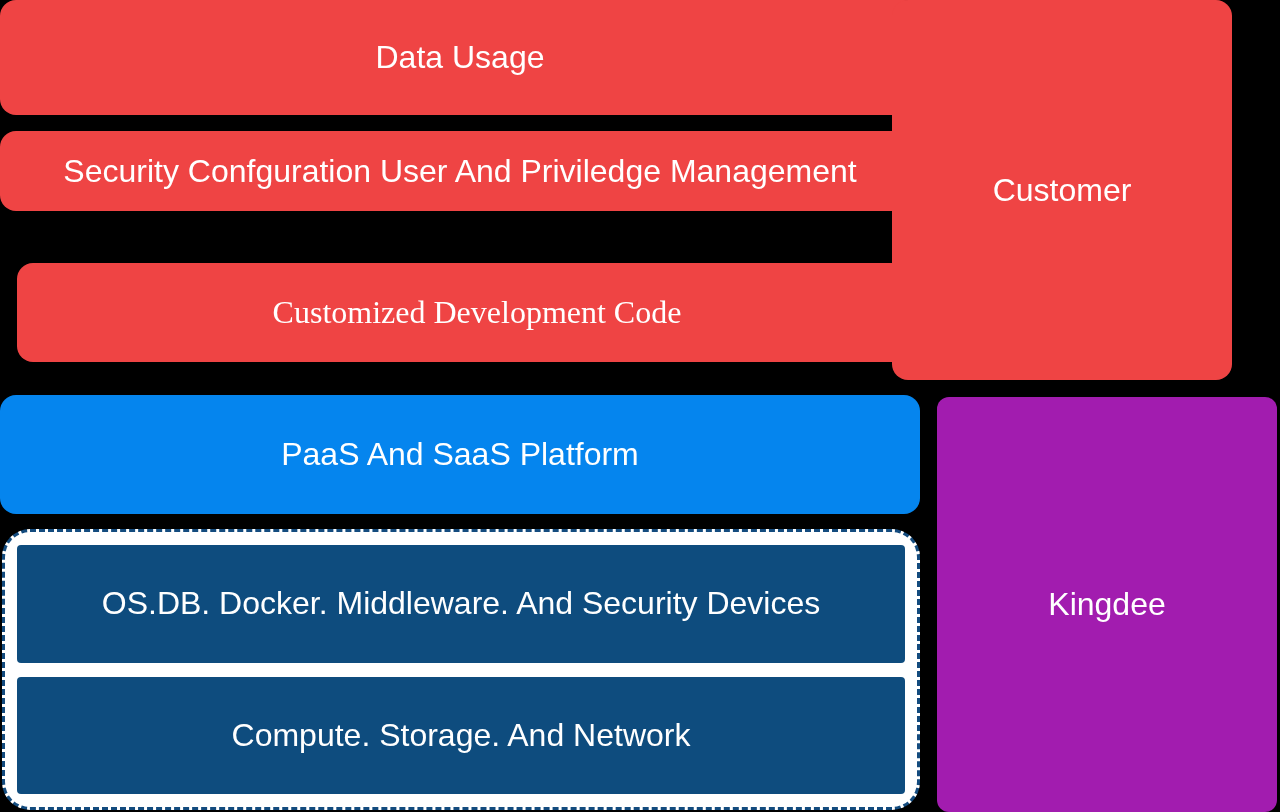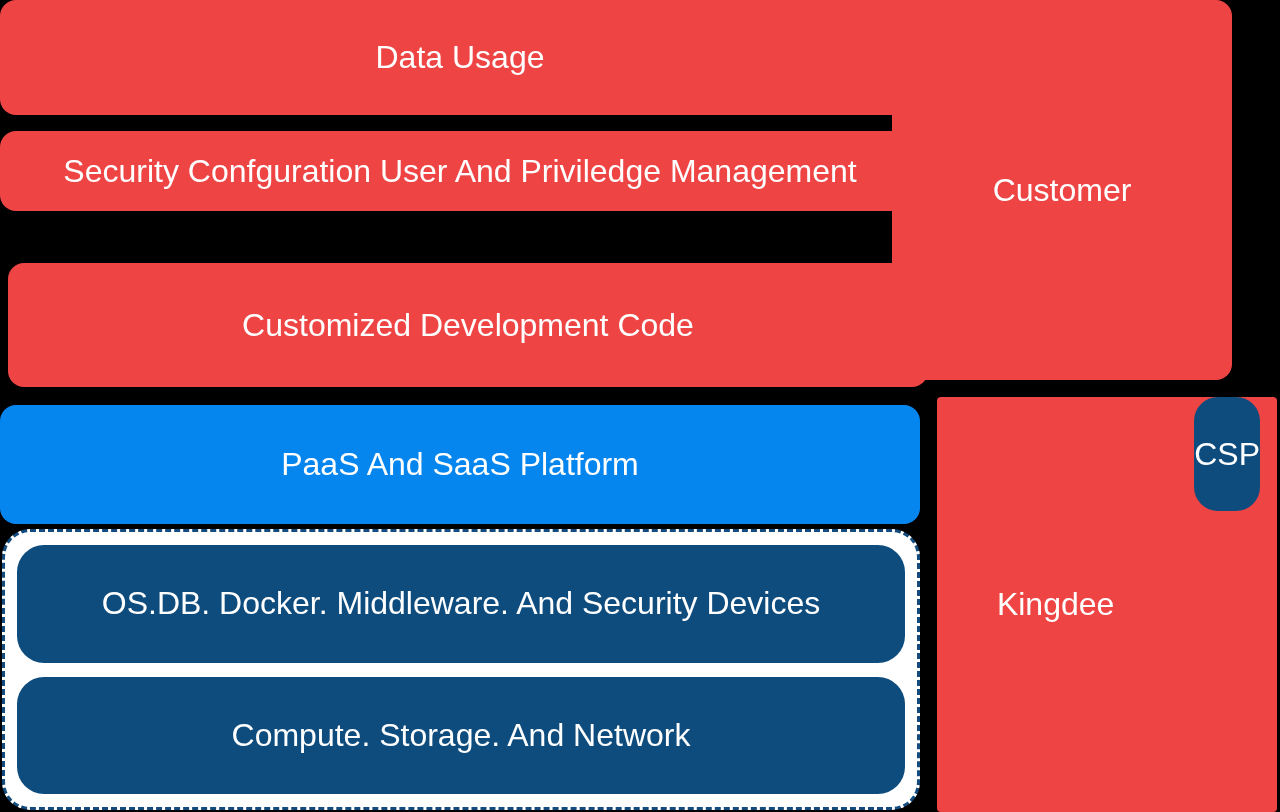--- a/index.html
+++ b/index.html
@@ -30,22 +30,22 @@
     border-radius: 16px;
     box-sizing: border-box;
   }
   .light  { background: #ef4444; }
   .medium { background: #0585EE; }
   .navy   { background: #0E4C7E; }
 
   
   .row1 { top: 0;    left: 0; width: 920px; height: 115px; }
   .row2 { top: 131px; left: 0; width: 920px; height: 80px; }
-  .row3 { top: 263px; left: 8px; width: 920px; height: 124px; }
-  .row4 { top: 395px; left: 0; width: 920px; height: 119px; margin-top: 10px; }
+  .row3 { top: 263px; left: 17px; width: 920px; height: 99px; font-family: Liberation Serif, serif; }
+  .row4 { top: 395px; left: 0; width: 920px; height: 119px; }
 
   
   .infra-group {
     position: absolute;
     top: 529px;
     left: 2px;
     width: 918px;
     height: 281px;
     box-sizing: border-box;
     background: #FFFFFF;
@@ -58,30 +58,30 @@
   }
   .infra-group .inner {
     position: relative;
     flex: 1;
     display: flex;
     align-items: center;
     justify-content: center;
     color: #FFFFFF;
     font-size: 32px;
     text-align: left;
-    border-radius: 27px;
+    border-radius: 4px;
   }
 
   
   .customer { top: 0;    left: 892px; width: 340px; height: 380px; }
   .kingdee  {
     position: absolute;
     top: 397px; left: 937px; width: 340px; height: 415px;
-    background: #ef4444;
-    border-radius: 4px;
+    background: #a21caf;
+    border-radius: 12px;
     box-sizing: border-box;
     display: flex;
     flex-direction: row;
   }
   .kingdee-label-area {
     flex: 1;
     display: flex;
     align-items: center;
     justify-content: center;
     color: #FFFFFF;
@@ -130,18 +130,15 @@
   </div>
 
   <div class="box light customer">
     <span>Customer</span>
   </div>
 
   <div class="kingdee">
     <div class="kingdee-label-area">
       <span>Kingdee</span>
     </div>
-    <div class="csp">
-      <span>CSP</span>
-    </div>
   </div>
 
 </div>
 
 </body></html>

